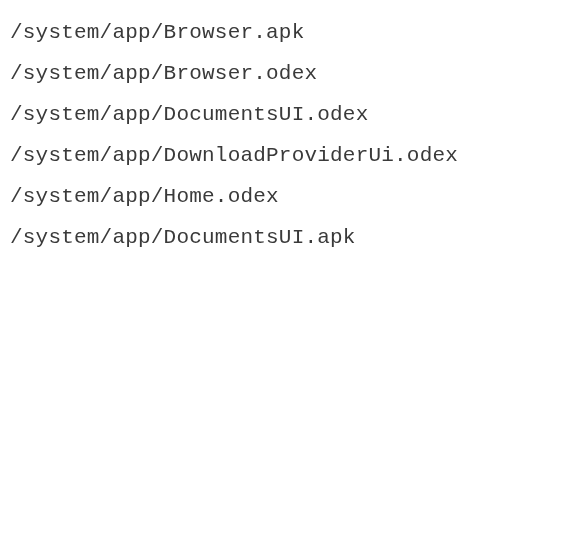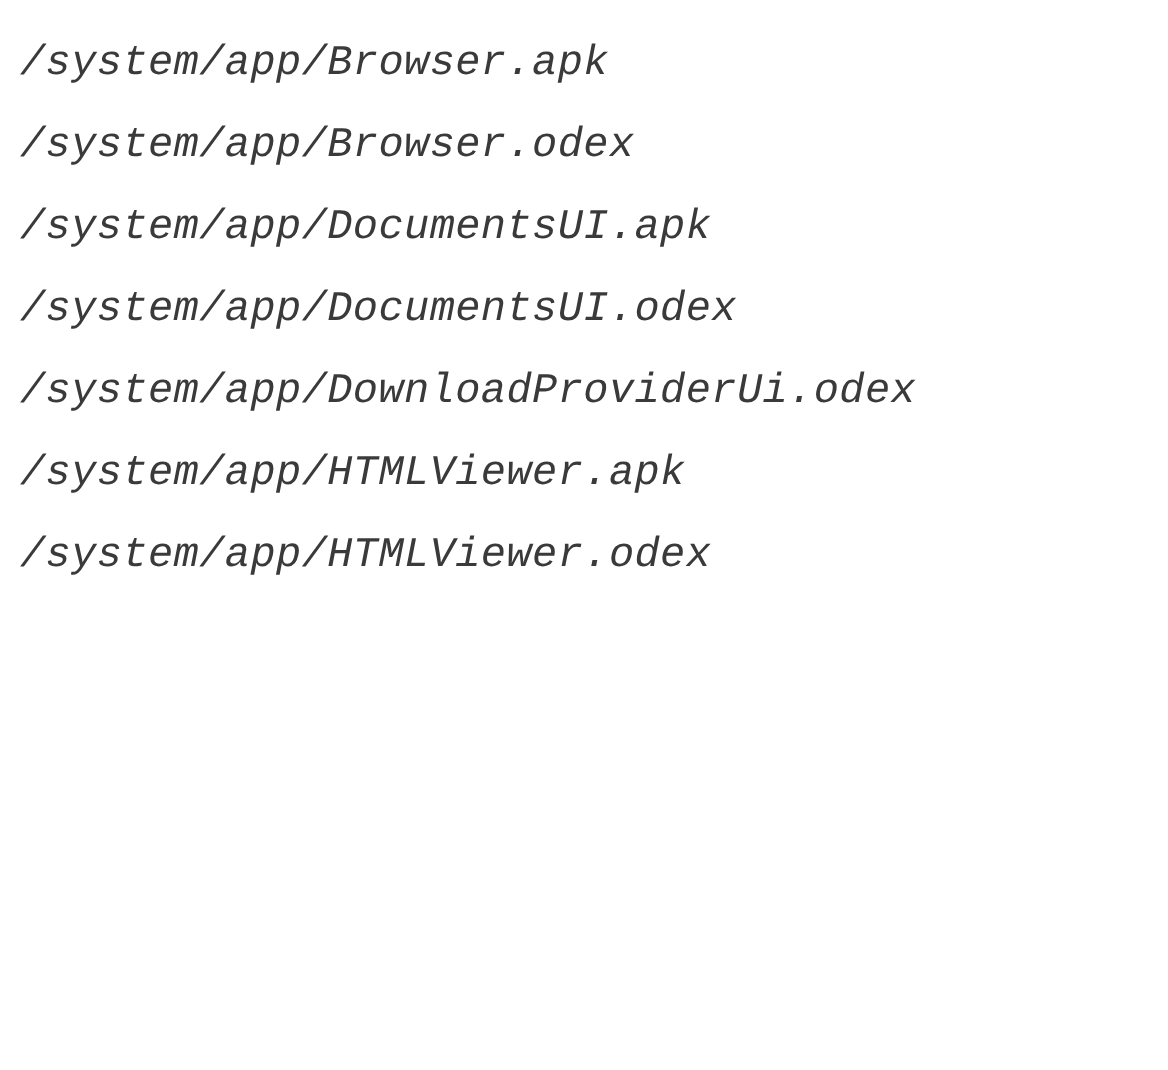--- a/index.html
+++ b/index.html
@@ -13,32 +13,30 @@
       height: 535px;
       padding: 12px 10px;
       font-family: "Consolas", "Menlo", "Monaco", "Courier New", monospace;
       font-size: 21px;
       color: #3a3a3a;
       line-height: 1.0;
     }
     .file-list {
       display: flex;
       flex-direction: column;
-      font-style: italic;
     }
     .file-path {
       white-space: nowrap;
       letter-spacing: 0.2px;
       padding: 10px 0;
     }
   </style>
 </head>
 <body>
 
 <div class="file-list">
   <div class="file-path">/system/app/Browser.apk</div>
   <div class="file-path">/system/app/Browser.odex</div>
-  <div class="file-path">/system/app/DocumentsUI.apk</div>
   <div class="file-path">/system/app/DocumentsUI.odex</div>
   <div class="file-path">/system/app/DownloadProviderUi.odex</div>
-  <div class="file-path">/system/app/HTMLViewer.apk</div>
-  <div class="file-path">/system/app/HTMLViewer.odex</div>
+  <div class="file-path">/system/app/Home.odex</div>
+  <div class="file-path">/system/app/DocumentsUI.apk</div>
 </div>
 
 </body></html>

